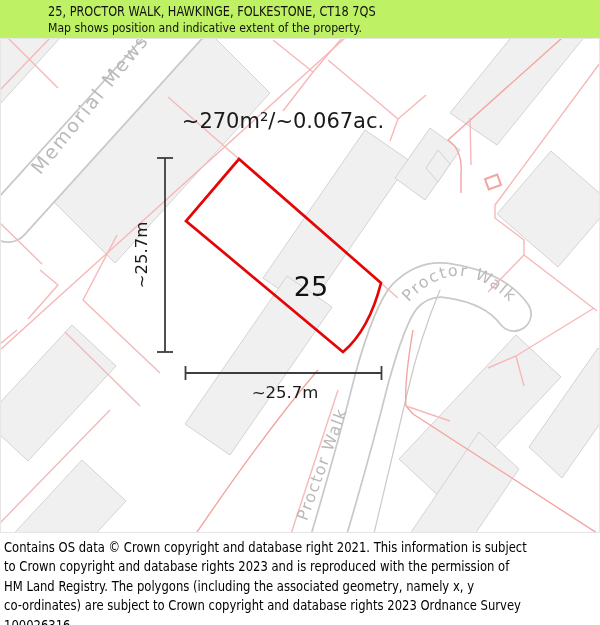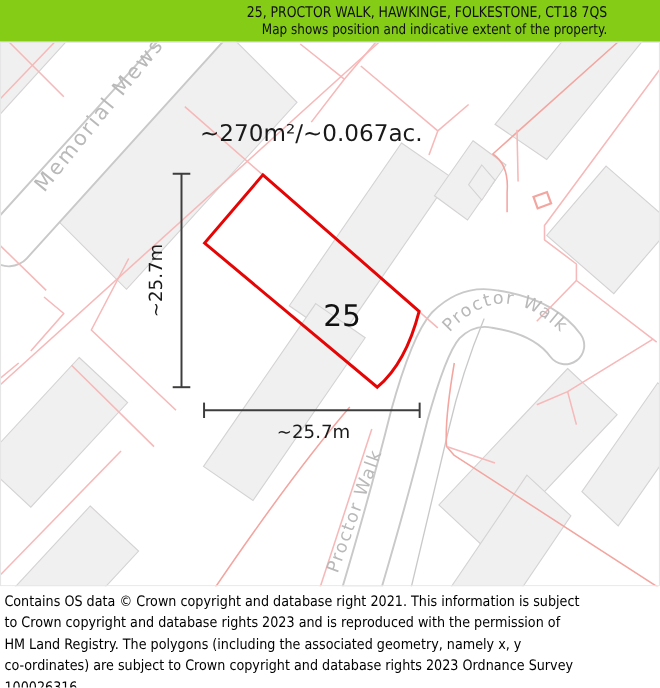--- a/index.html
+++ b/index.html
@@ -1,18 +1,18 @@
 <!DOCTYPE html>
 <html><head>
 <meta charset="utf-8">
 <style>
   html,body{margin:0;padding:0;background:#ffffff;}
   body{width:600px;height:625px;position:relative;overflow:hidden;
        font-family:"DejaVu Sans","Liberation Sans",sans-serif;color:#1a1a1a;}
-  .header{position:absolute;top:0;left:0;width:600px;height:38px;text-align:right;background:#84cc16;}
+  .header{position:absolute;top:0;left:0;width:600px;height:38px;text-align:left;background:#bef264;}
   .header .title{margin-top:3px;font-size:13.5px;line-height:17px;color:#111;
        transform:scaleX(0.84);transform-origin:50% 50%;white-space:nowrap;}
   .header .subtitle{font-size:13px;line-height:16px;color:#111;
        transform:scaleX(0.84);transform-origin:50% 50%;white-space:nowrap;}
   .mapwrap{position:absolute;top:38px;left:0;width:600px;height:495px;background:#fff;}
   .footer{position:absolute;top:538px;left:4px;width:592px;font-size:13.2px;line-height:19.4px;color:#000;
        transform:scaleX(0.88);transform-origin:0 0;}
   .footer div{white-space:nowrap;}
   svg text{font-family:"DejaVu Sans","Liberation Sans",sans-serif;}
   .dimtxt{font-size:16.5px;fill:#1a1a1a;}

